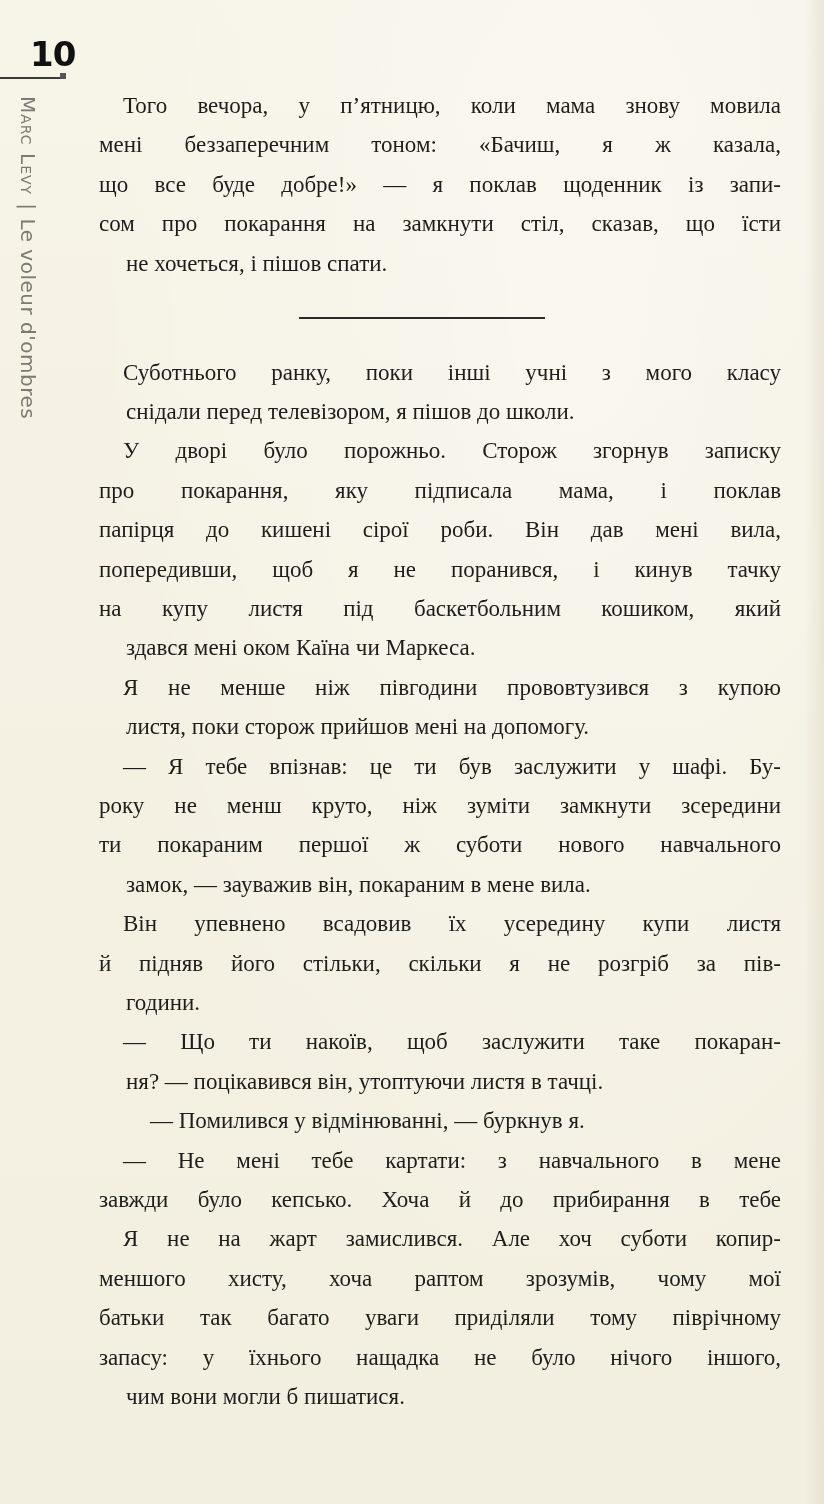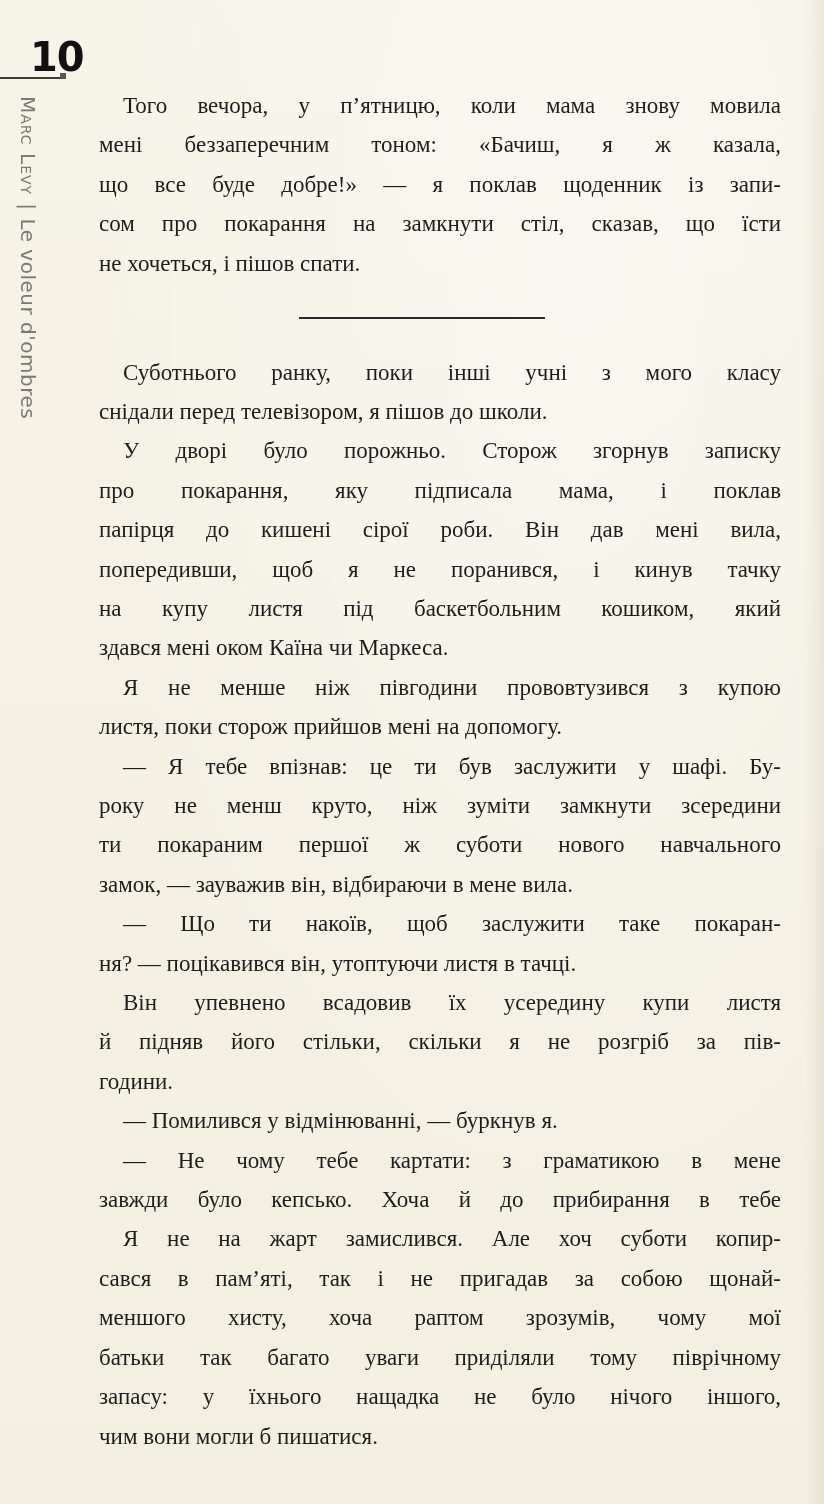--- a/index.html
+++ b/index.html
@@ -27,21 +27,21 @@
     top: 0; right: 0;
     width: 20px; height: 100%;
     background: linear-gradient(90deg, rgba(0,0,0,0), rgba(220,214,196,0.5));
   }
   .page-number {
     position: absolute;
     left: 30px;
     top: 34px;
     font-family: "DejaVu Sans", "Liberation Sans", sans-serif;
     font-weight: bold;
-    font-size: 40px;
+    font-size: 34px;
     letter-spacing: -1px;
     color: #111;
     text-align: center;
   }
   .folio-rule {
     position: absolute;
     left: 0;
     top: 77px;
     width: 64px;
     height: 1.5px;
@@ -83,20 +83,21 @@
     line-height: 39.4px;
   }
   .line {
     display: block;
     text-align: justify;
     text-align-last: justify;
     white-space: nowrap;
   }
   .line.last {
     text-align-last: left;
+    margin-left: 27px;
   }
   .line.indent {
     padding-left: 24px;
   }
   .section-break {
     width: 246px;
     height: 1.5px;
     background: #2a2a28;
     margin: 34px 0 34px 200px;
   }
@@ -142,45 +143,44 @@
 
     <div>
       <span class="line indent">Я не менше ніж півгодини прововтузився з купою</span>
       <span class="line last">листя, поки сторож прийшов мені на допомогу.</span>
     </div>
 
     <div>
       <span class="line indent">— Я тебе впізнав: це ти був заслужити у шафі. Бу-</span>
       <span class="line">року не менш круто, ніж зуміти замкнути зсередини</span>
       <span class="line">ти покараним першої ж суботи нового навчального</span>
-      <span class="line last">замок, — зауважив він, відбираючи в мене вила.</span>
-    </div>
-
-    <div>
-      <span class="line indent">— Що ти накоїв, щоб заслужити таке покаран-</span>
-      <span class="line last">ня? — поцікавився він, утоптуючи листя в тачці.</span>
+      <span class="line last">замок, — зауважив він, покараним в мене вила.</span>
     </div>
 
     <div>
       <span class="line indent">Він упевнено всадовив їх усередину купи листя</span>
       <span class="line">й підняв його стільки, скільки я не розгріб за пів-</span>
       <span class="line last">години.</span>
     </div>
 
     <div>
+      <span class="line indent">— Що ти накоїв, щоб заслужити таке покаран-</span>
+      <span class="line last">ня? — поцікавився він, утоптуючи листя в тачці.</span>
+    </div>
+
+    <div>
       <span class="line indent last">— Помилився у відмінюванні, — буркнув я.</span>
     </div>
 
     <div>
-      <span class="line indent">— Не чому тебе картати: з граматикою в мене</span>
+      <span class="line indent">— Не мені тебе картати: з навчального в мене</span>
       <span class="line">завжди було кепсько. Хоча й до прибирання в тебе</span>
     </div>
 
     <div>
       <span class="line indent">Я не на жарт замислився. Але хоч суботи копир-</span>
-      <span class="line">сався в пам’яті, так і не пригадав за собою щонай-</span>
       <span class="line">меншого хисту, хоча раптом зрозумів, чому мої</span>
       <span class="line">батьки так багато уваги приділяли тому піврічному</span>
       <span class="line">запасу: у їхнього нащадка не було нічого іншого,</span>
       <span class="line last">чим вони могли б пишатися.</span>
     </div>
   </div>
 </div>
 
 </body></html>

